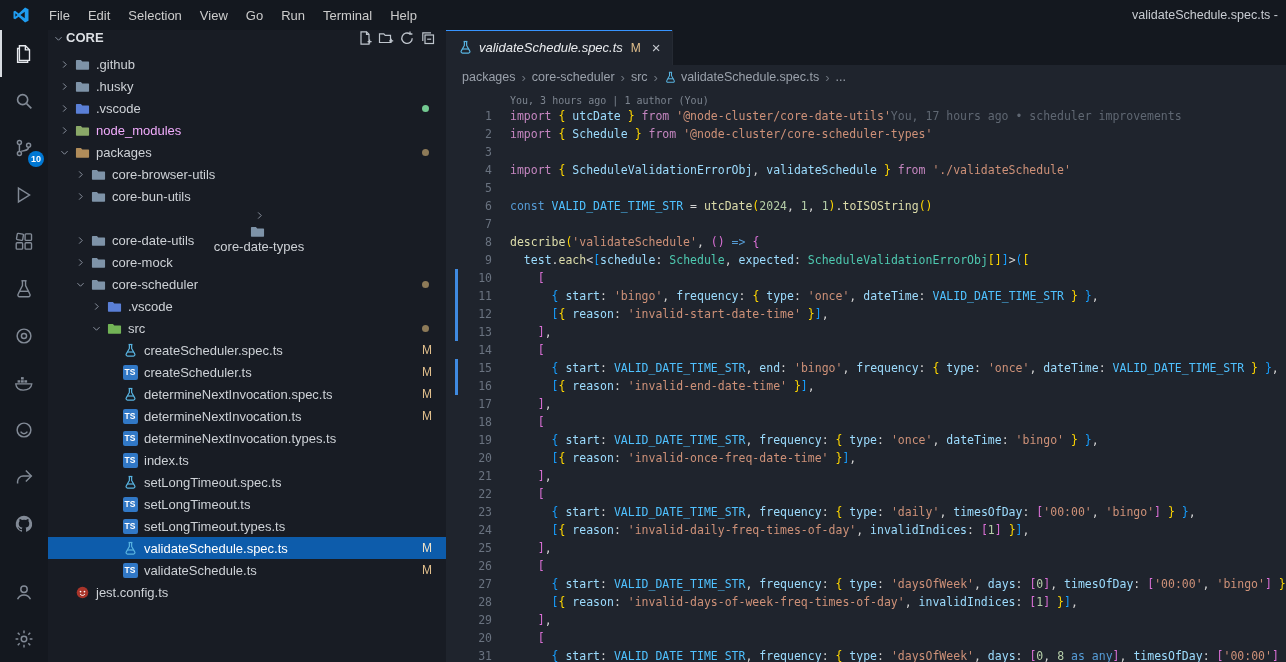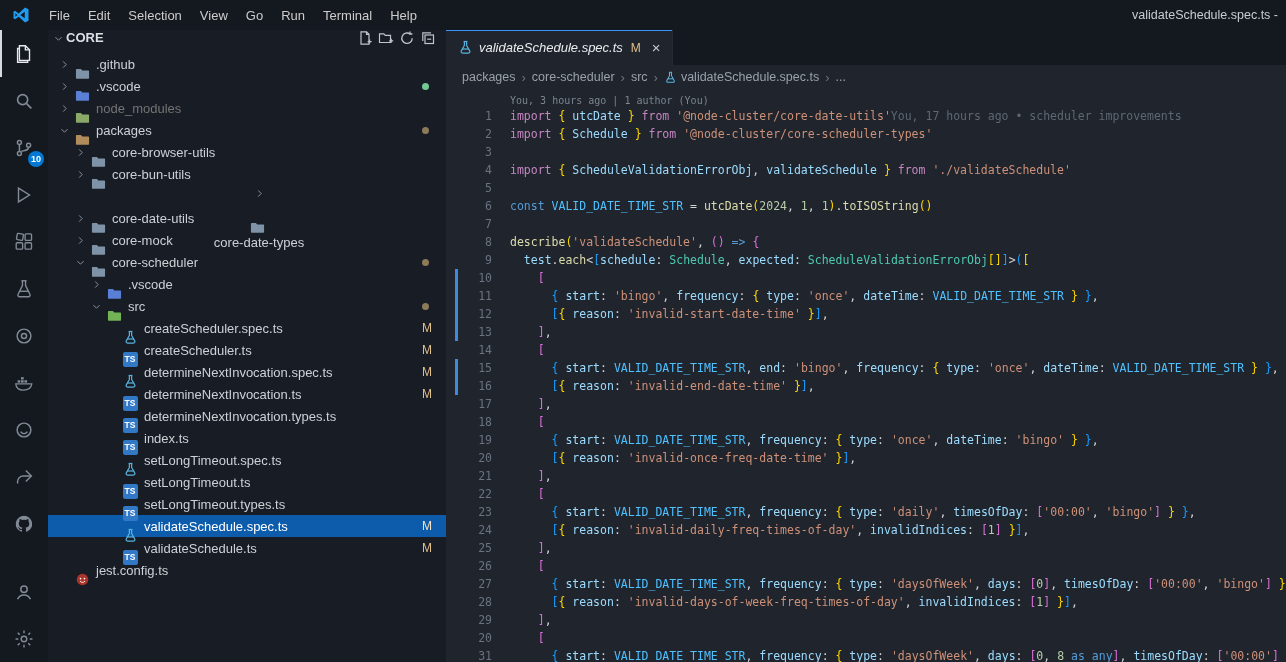--- a/index.html
+++ b/index.html
@@ -42,25 +42,25 @@
   .sa-icon svg { width:16px; height:16px; }
   .tree { flex:1; overflow:hidden; font-size:13px; }
   .tree-row { height:22px; display:flex; align-items:center; color:#cdd1d6; white-space:nowrap; }
   .tree-row.selected { background:#0d5cab; color:#ffffff; }
   .chev { width:16px; height:16px; flex:none; display:flex; align-items:center; justify-content:center;
           color:#8b93a0; }
   .tree-row.selected .chev { color:#ffffff; }
   .chev svg { width:11px; height:11px; }
   .chev.down svg { transform:rotate(90deg); }
   .file-icon { width:16px; height:16px; flex:none; display:flex; align-items:center;
-               justify-content:center; margin:18px 6px 0 2px; }
+               justify-content:center; margin:0 6px 0 2px; }
   .file-icon svg { width:15px; height:15px; }
   .ts-badge { width:15px; height:15px; background:#3178c6; border-radius:2px; color:#fff;
               font-size:8.5px; font-weight:bold; display:flex; align-items:center; justify-content:center; }
-  .tree-label.dim { color:#737373; }
+  .tree-label.dim { color:#f0abfc; }
   .row-badge { margin-left:auto; padding-right:14px; color:#e2c08d; font-size:12px; }
   .tree-row.selected .row-badge { color:#f0e3c8; }
   .row-dot { margin-left:auto; margin-right:17px; width:7px; height:7px; border-radius:50%; flex:none; }
 
   
   .editor { flex:1; background:#1f242d; display:flex; flex-direction:column; min-width:0; }
   .tabbar { height:35px; background:#14181f; display:flex; flex:none; }
   .tab { display:flex; align-items:center; padding:0 11px; background:#1f242d; gap:6px;
          box-shadow:inset 0 1px 0 #3794ff; border-right:1px solid #252a33; }
   .tab .file-icon { margin:0; }
@@ -262,20 +262,33 @@
               <svg viewBox="0 0 16 16" fill="none" stroke="currentColor" stroke-width="1.4">
                 <path d="M6 3.5l4.5 4.5L6 12.5"></path>
               </svg>
             </span>
             <span class="file-icon">
               <svg viewBox="0 0 16 16">
                 <path fill="#7e93a8" d="M1.7 3.2h4.6l1.5 1.6h6.5c.4 0 .7.3.7.7v7.3c0 .4-.3.7-.7.7H1.7c-.4 0-.7-.3-.7-.7V3.9c0-.4.3-.7.7-.7z"></path>
               </svg>
             </span>
             <span class="tree-label">.github</span>
+          </div>
+          <div class="tree-row" style="padding-left: 8px;">
+            <span class="chev">
+              <svg viewBox="0 0 16 16" fill="none" stroke="currentColor" stroke-width="1.4">
+                <path d="M6 3.5l4.5 4.5L6 12.5"></path>
+              </svg>
+            </span>
+            <span class="file-icon">
+              <svg viewBox="0 0 16 16">
+                <path fill="#7e93a8" d="M1.7 3.2h4.6l1.5 1.6h6.5c.4 0 .7.3.7.7v7.3c0 .4-.3.7-.7.7H1.7c-.4 0-.7-.3-.7-.7V3.9c0-.4.3-.7.7-.7z"></path>
+              </svg>
+            </span>
+            <span class="tree-label">.husky</span>
           </div>
           <div class="tree-row" style="padding-left: 8px;">
             <span class="chev">
               <svg viewBox="0 0 16 16" fill="none" stroke="currentColor" stroke-width="1.4">
                 <path d="M6 3.5l4.5 4.5L6 12.5"></path>
               </svg>
             </span>
             <span class="file-icon">
               <svg viewBox="0 0 16 16">
                 <path fill="#5a7fd6" d="M1.7 3.2h4.6l1.5 1.6h6.5c.4 0 .7.3.7.7v7.3c0 .4-.3.7-.7.7H1.7c-.4 0-.7-.3-.7-.7V3.9c0-.4.3-.7.7-.7z"></path>

